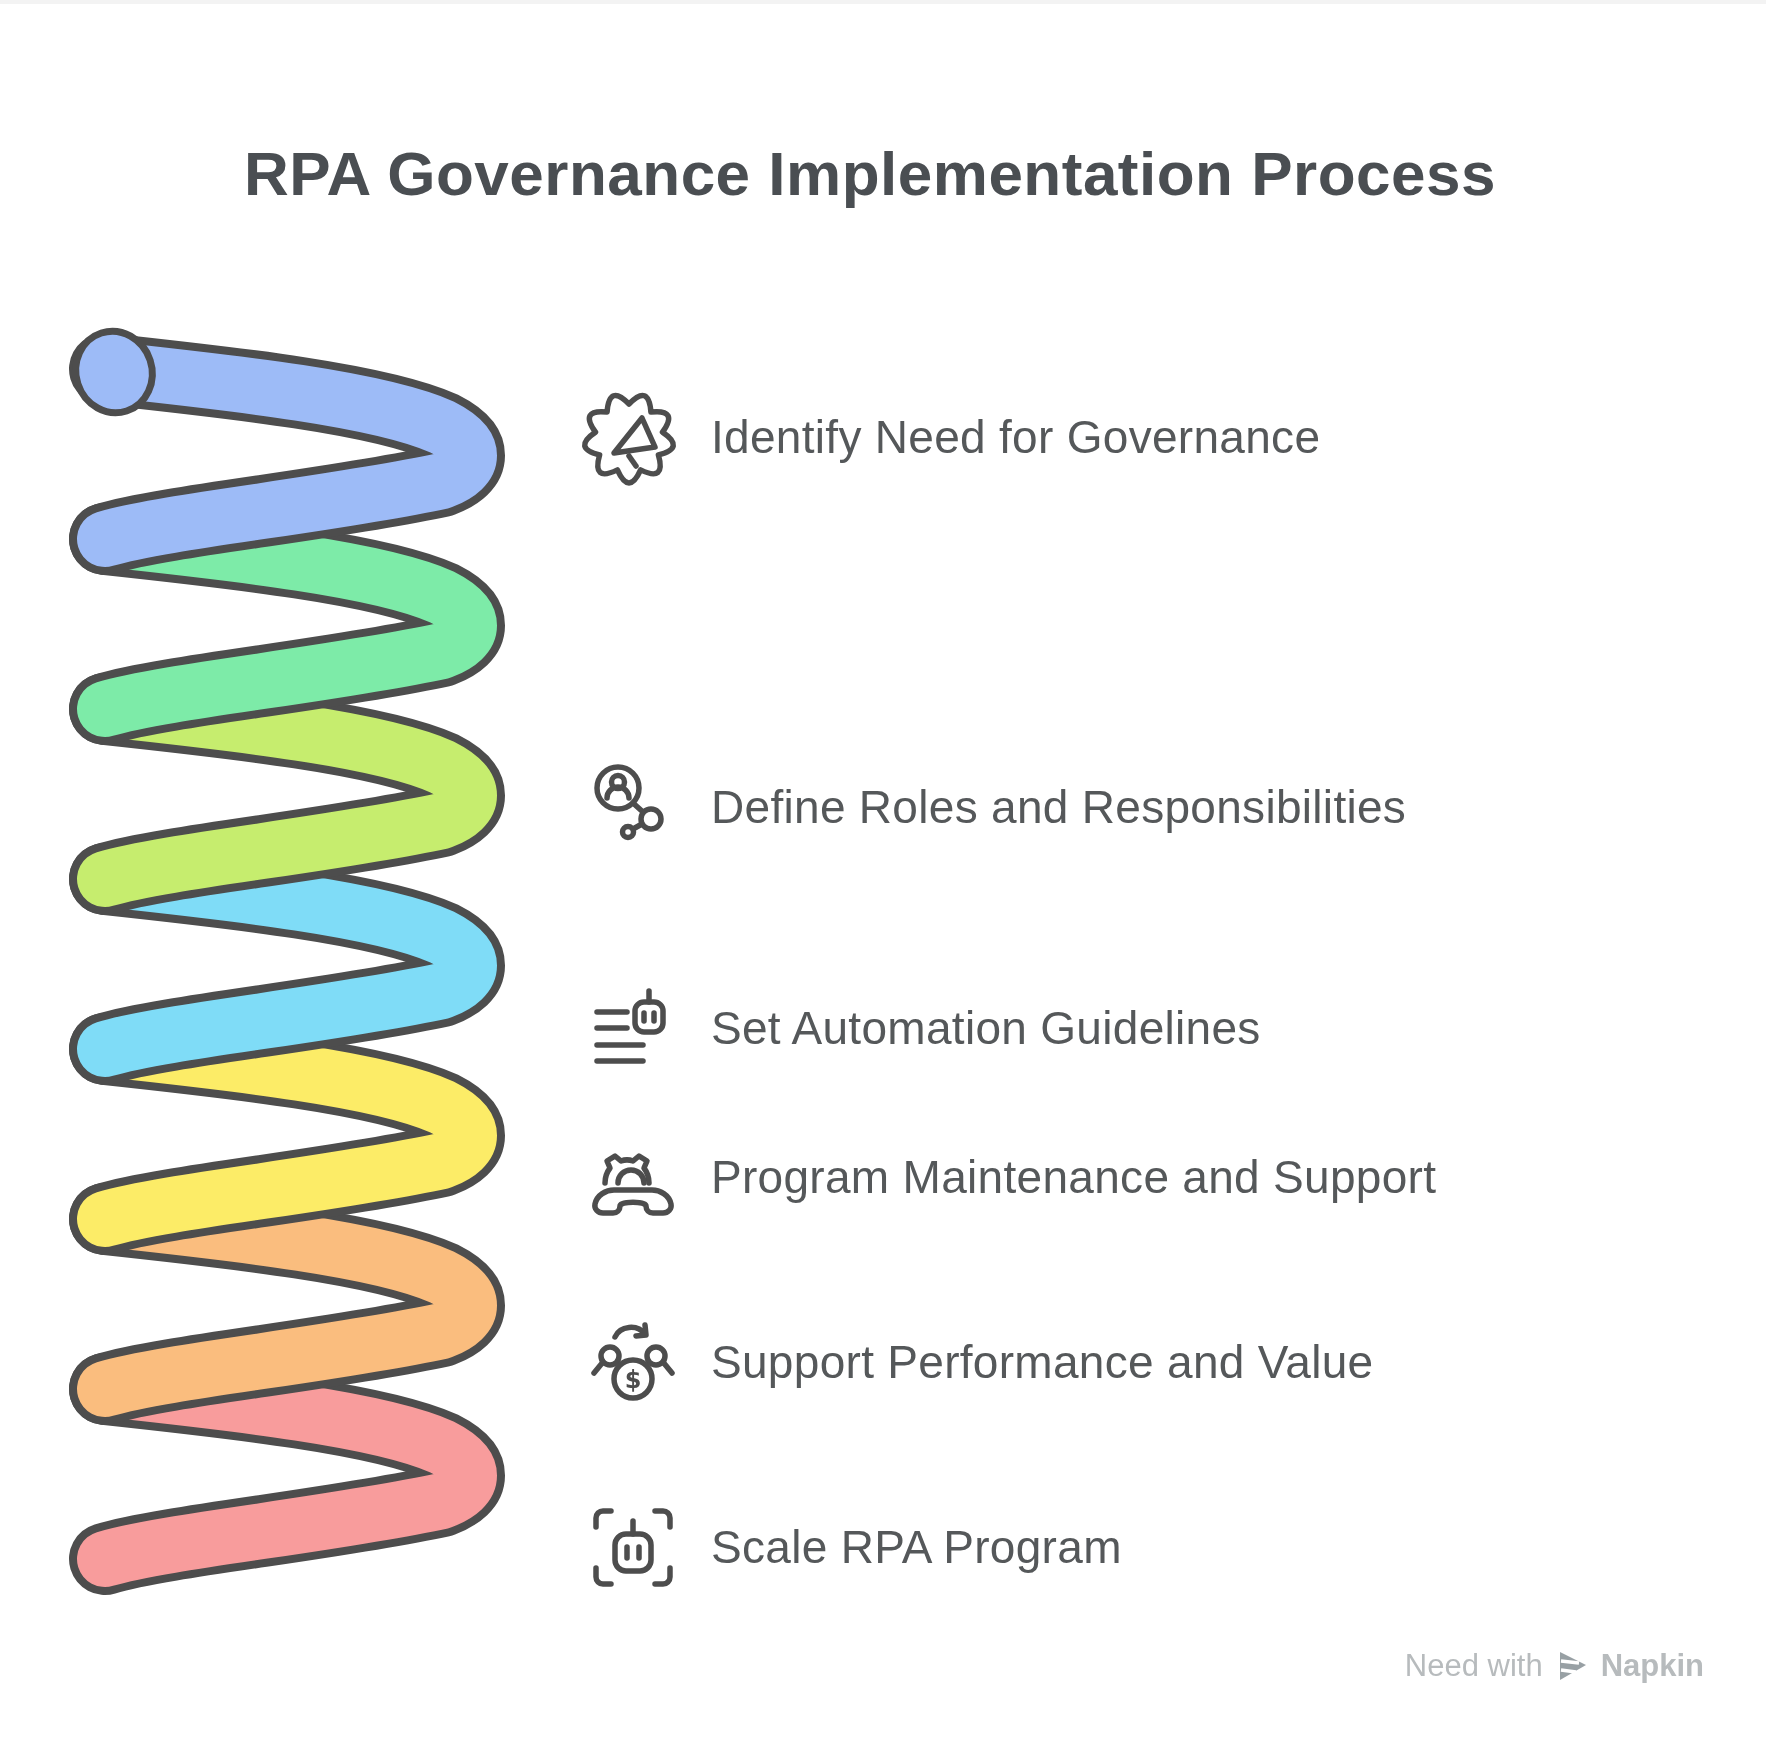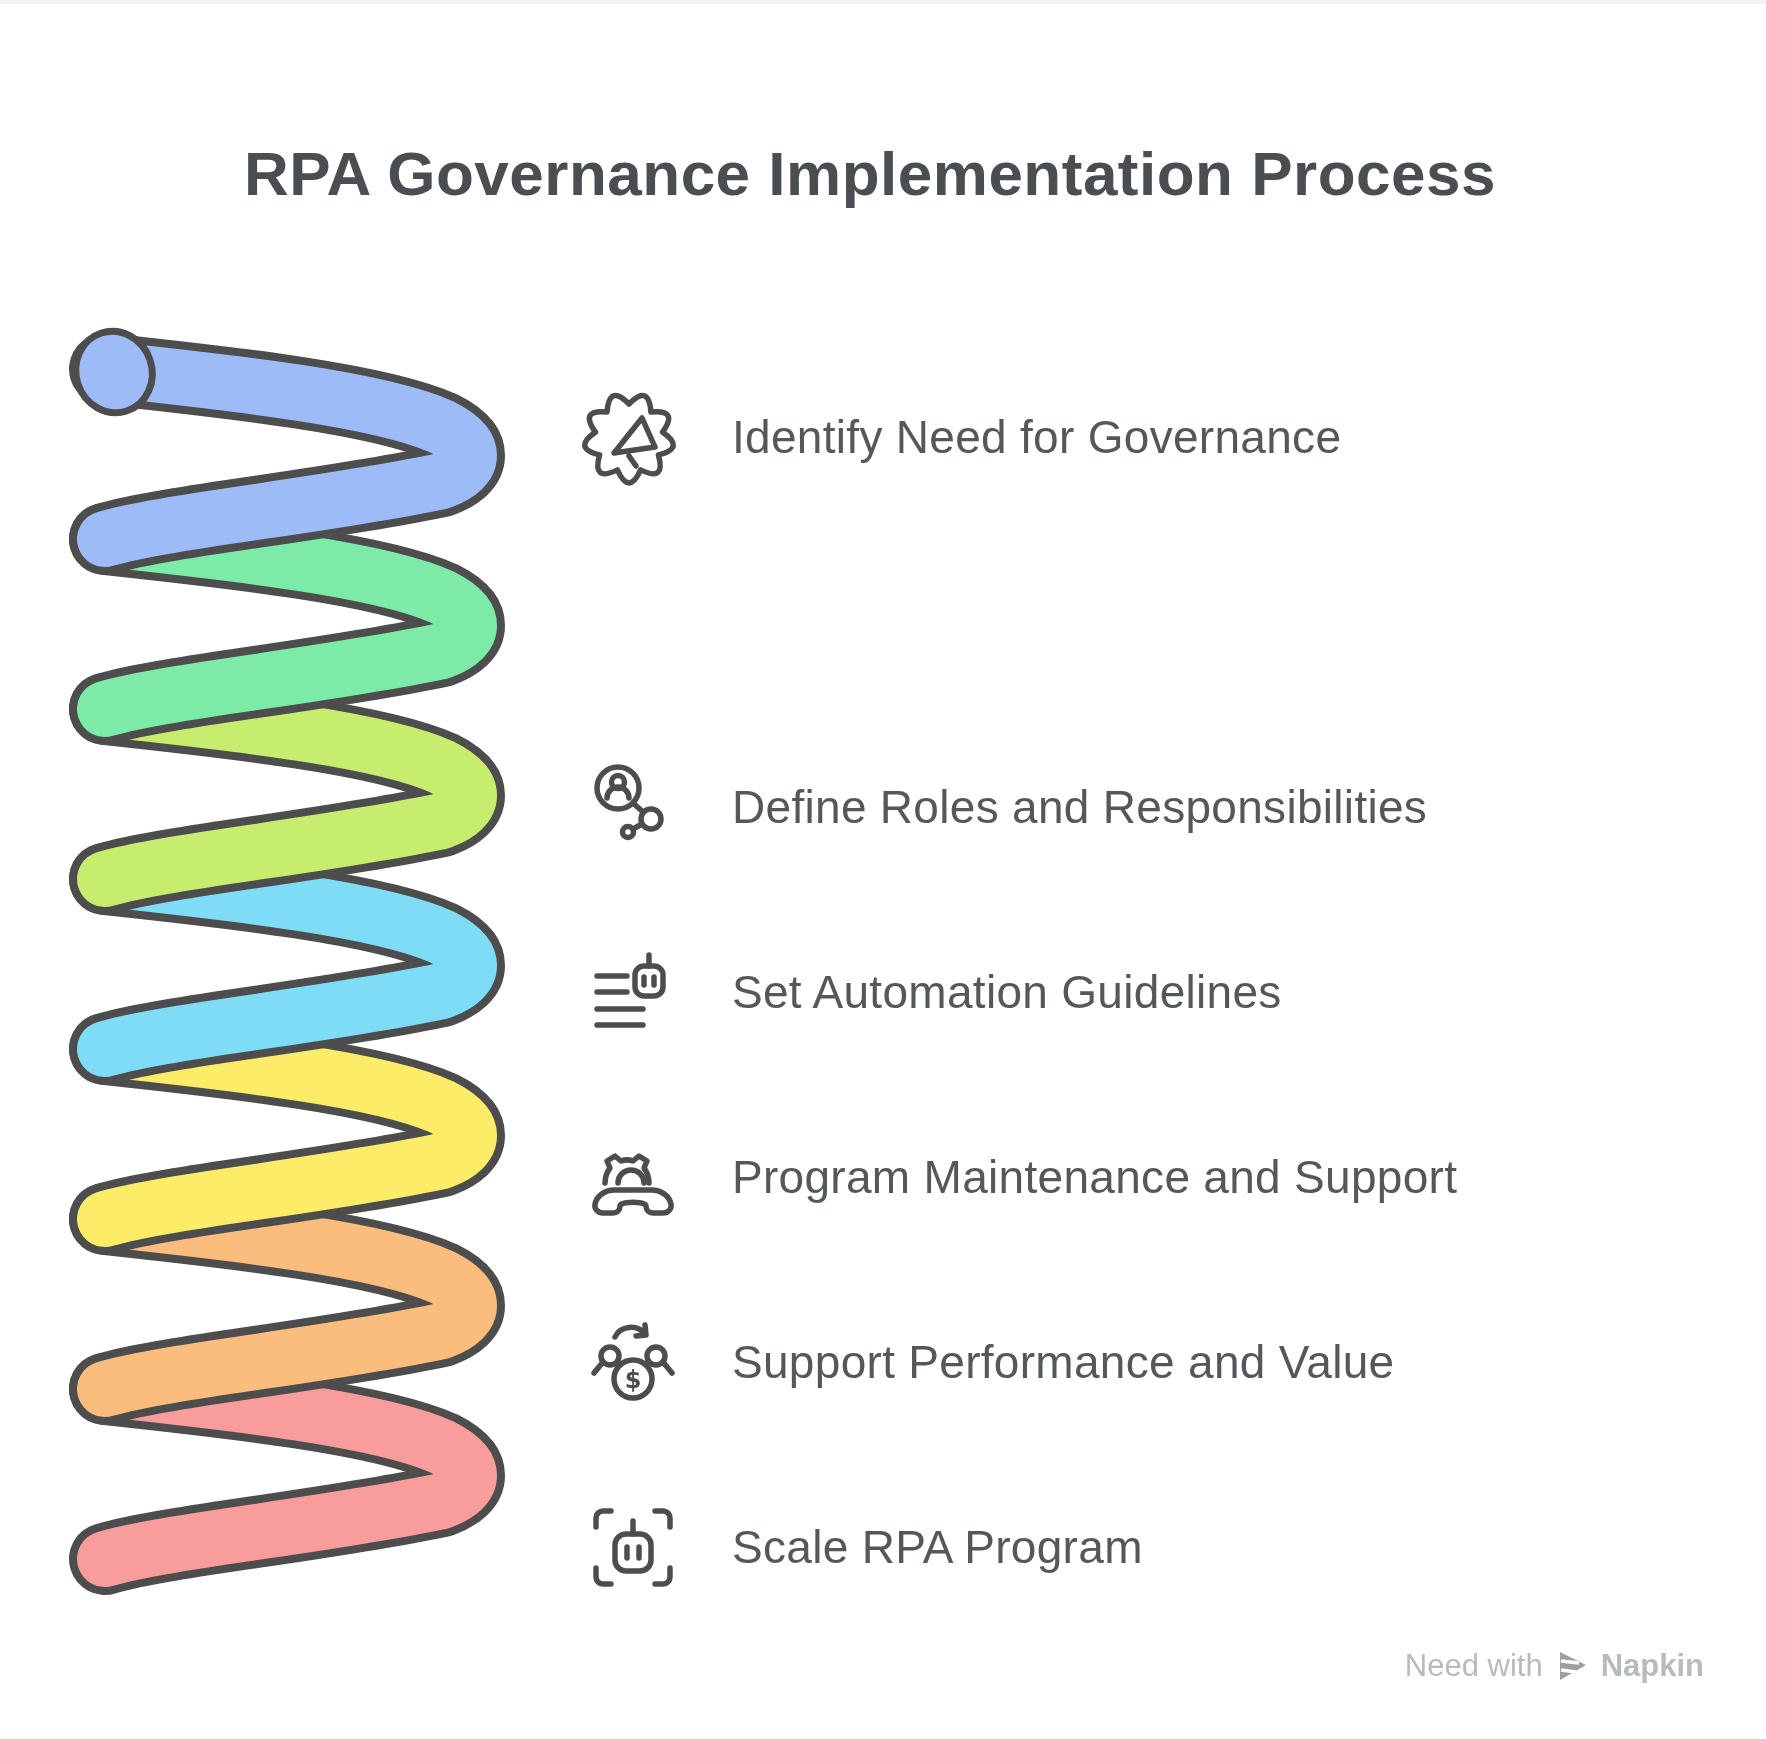--- a/index.html
+++ b/index.html
@@ -10,21 +10,21 @@
   .canvas{
     position:relative; width:1766px; height:1739px; background:var(--bg);
     font-family:"Liberation Sans", sans-serif; overflow:hidden; margin:4px auto;
   }
   .title{
     position:absolute; left:0; top:134px; width:1740px; text-align:center;
     font-size:62px; font-weight:700; color:var(--title); letter-spacing:0.5px;
   }
   #spring-svg{position:absolute; left:0; top:0;}
   .item{
-    position:absolute; left:577px; display:flex; align-items:center; gap:43px;
+    position:absolute; left:577px; display:flex; align-items:center; gap:22px;
   }
   .item .ic{flex:0 0 auto; display:block;}
   .item .label{
     font-size:46px; color:var(--text); letter-spacing:0.3px; white-space:nowrap;
   }
   .ic path, .ic rect, .ic circle, .ic ellipse{
     fill:none; stroke:var(--icon); stroke-width:5.5;
     stroke-linecap:round; stroke-linejoin:round;
   }
   .ic text{fill:var(--icon); stroke:none; font:700 24px "DejaVu Sans", sans-serif;}
@@ -76,21 +76,21 @@
       <circle cx="41" cy="31" r="6.5"></circle>
       <path d="M30 47 a11 11 0 0 1 22 0"></path>
       <path d="M56 52 L66 61"></path>
       <circle cx="74" cy="68" r="10"></circle>
       <circle cx="51" cy="81" r="5.5"></circle>
       <path d="M56 78 l9 -5"></path>
     </svg>
     <span class="label">Define Roles and Responsibilities</span>
   </div>
 
-  <div class="item" style="top:932px">
+  <div class="item" style="top:968px">
     <svg class="ic" width="112" height="112" viewBox="0 0 112 112">
       <path d="M20 40 h30"></path>
         <path d="M20 56 h30"></path>
       <path d="M20 73 h46"></path>
         <path d="M20 89 h46"></path>
       <rect x="58" y="30" width="28" height="30" rx="9"></rect>
       <path d="M67 41 v8"></path>
         <path d="M77 41 v8"></path>
       <path d="M72 30 v-11"></path>
     </svg>

